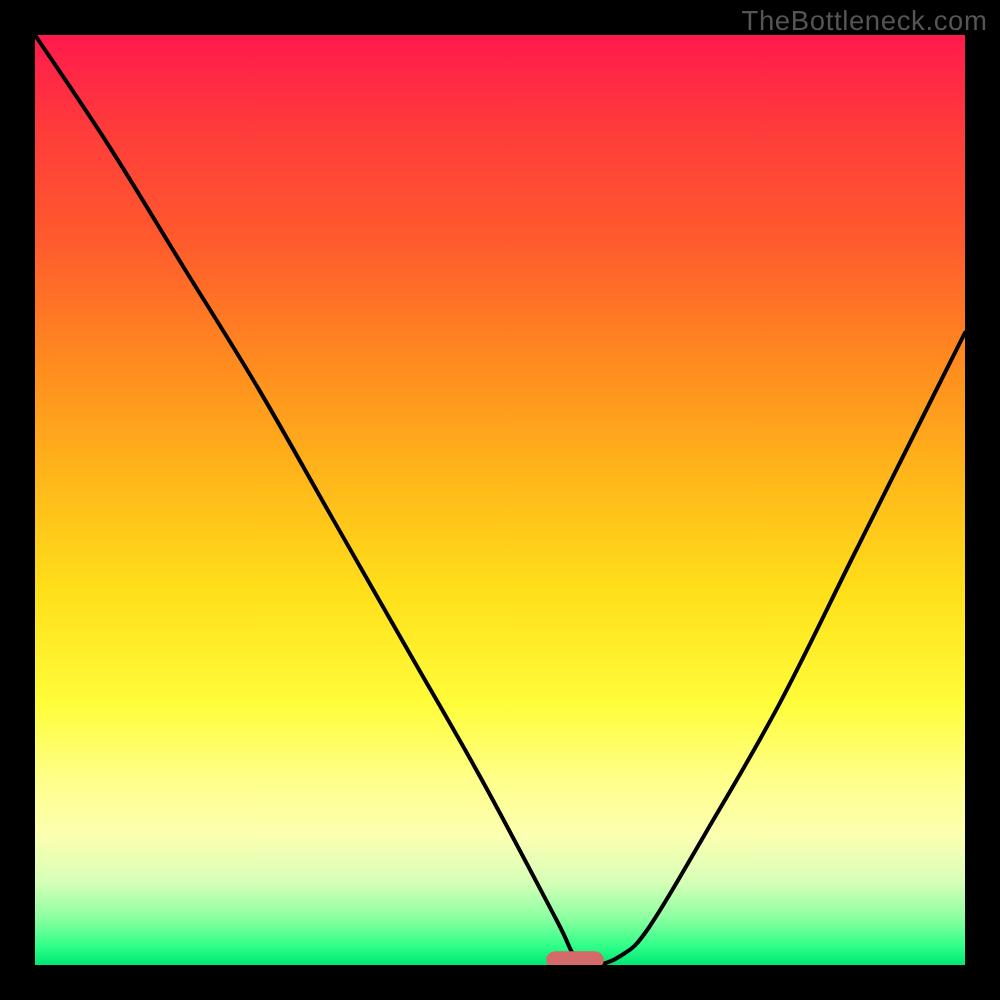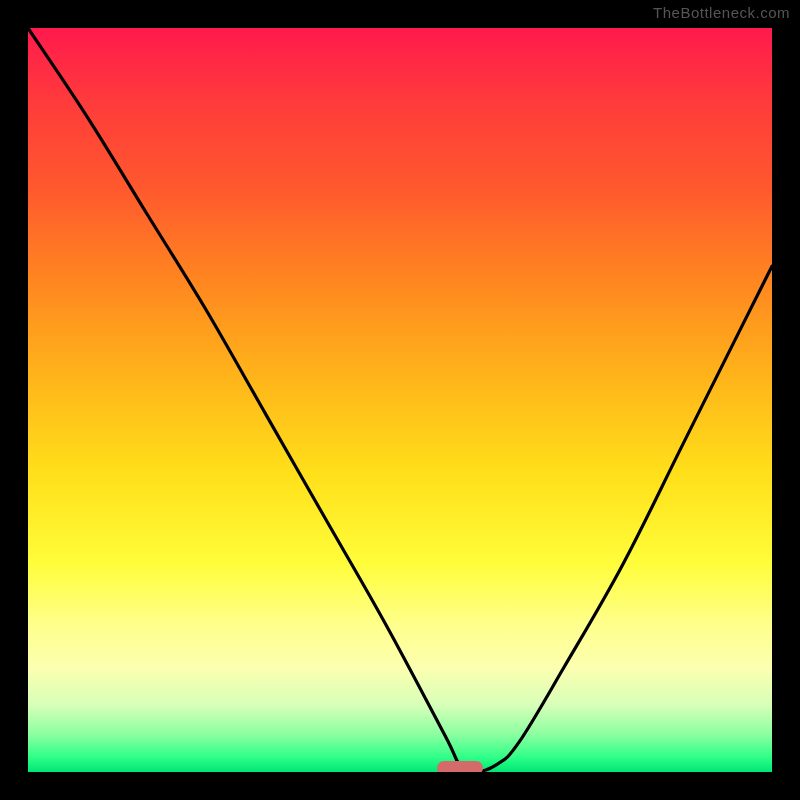--- a/index.html
+++ b/index.html
@@ -15,21 +15,21 @@
     position: relative;
     width: 800px;
     height: 800px;
     background: #000;
   }
   .watermark {
     position: absolute;
     top: 4px;
     right: 10px;
     color: #555;
-    font-size: 15px;
+    font-size: 22px;
     letter-spacing: 0.5px;
     font-weight: 500;
     z-index: 10;
   }
   .plot {
     position: absolute;
     left: 28px;
     top: 28px;
     width: 744px;
     height: 744px;

